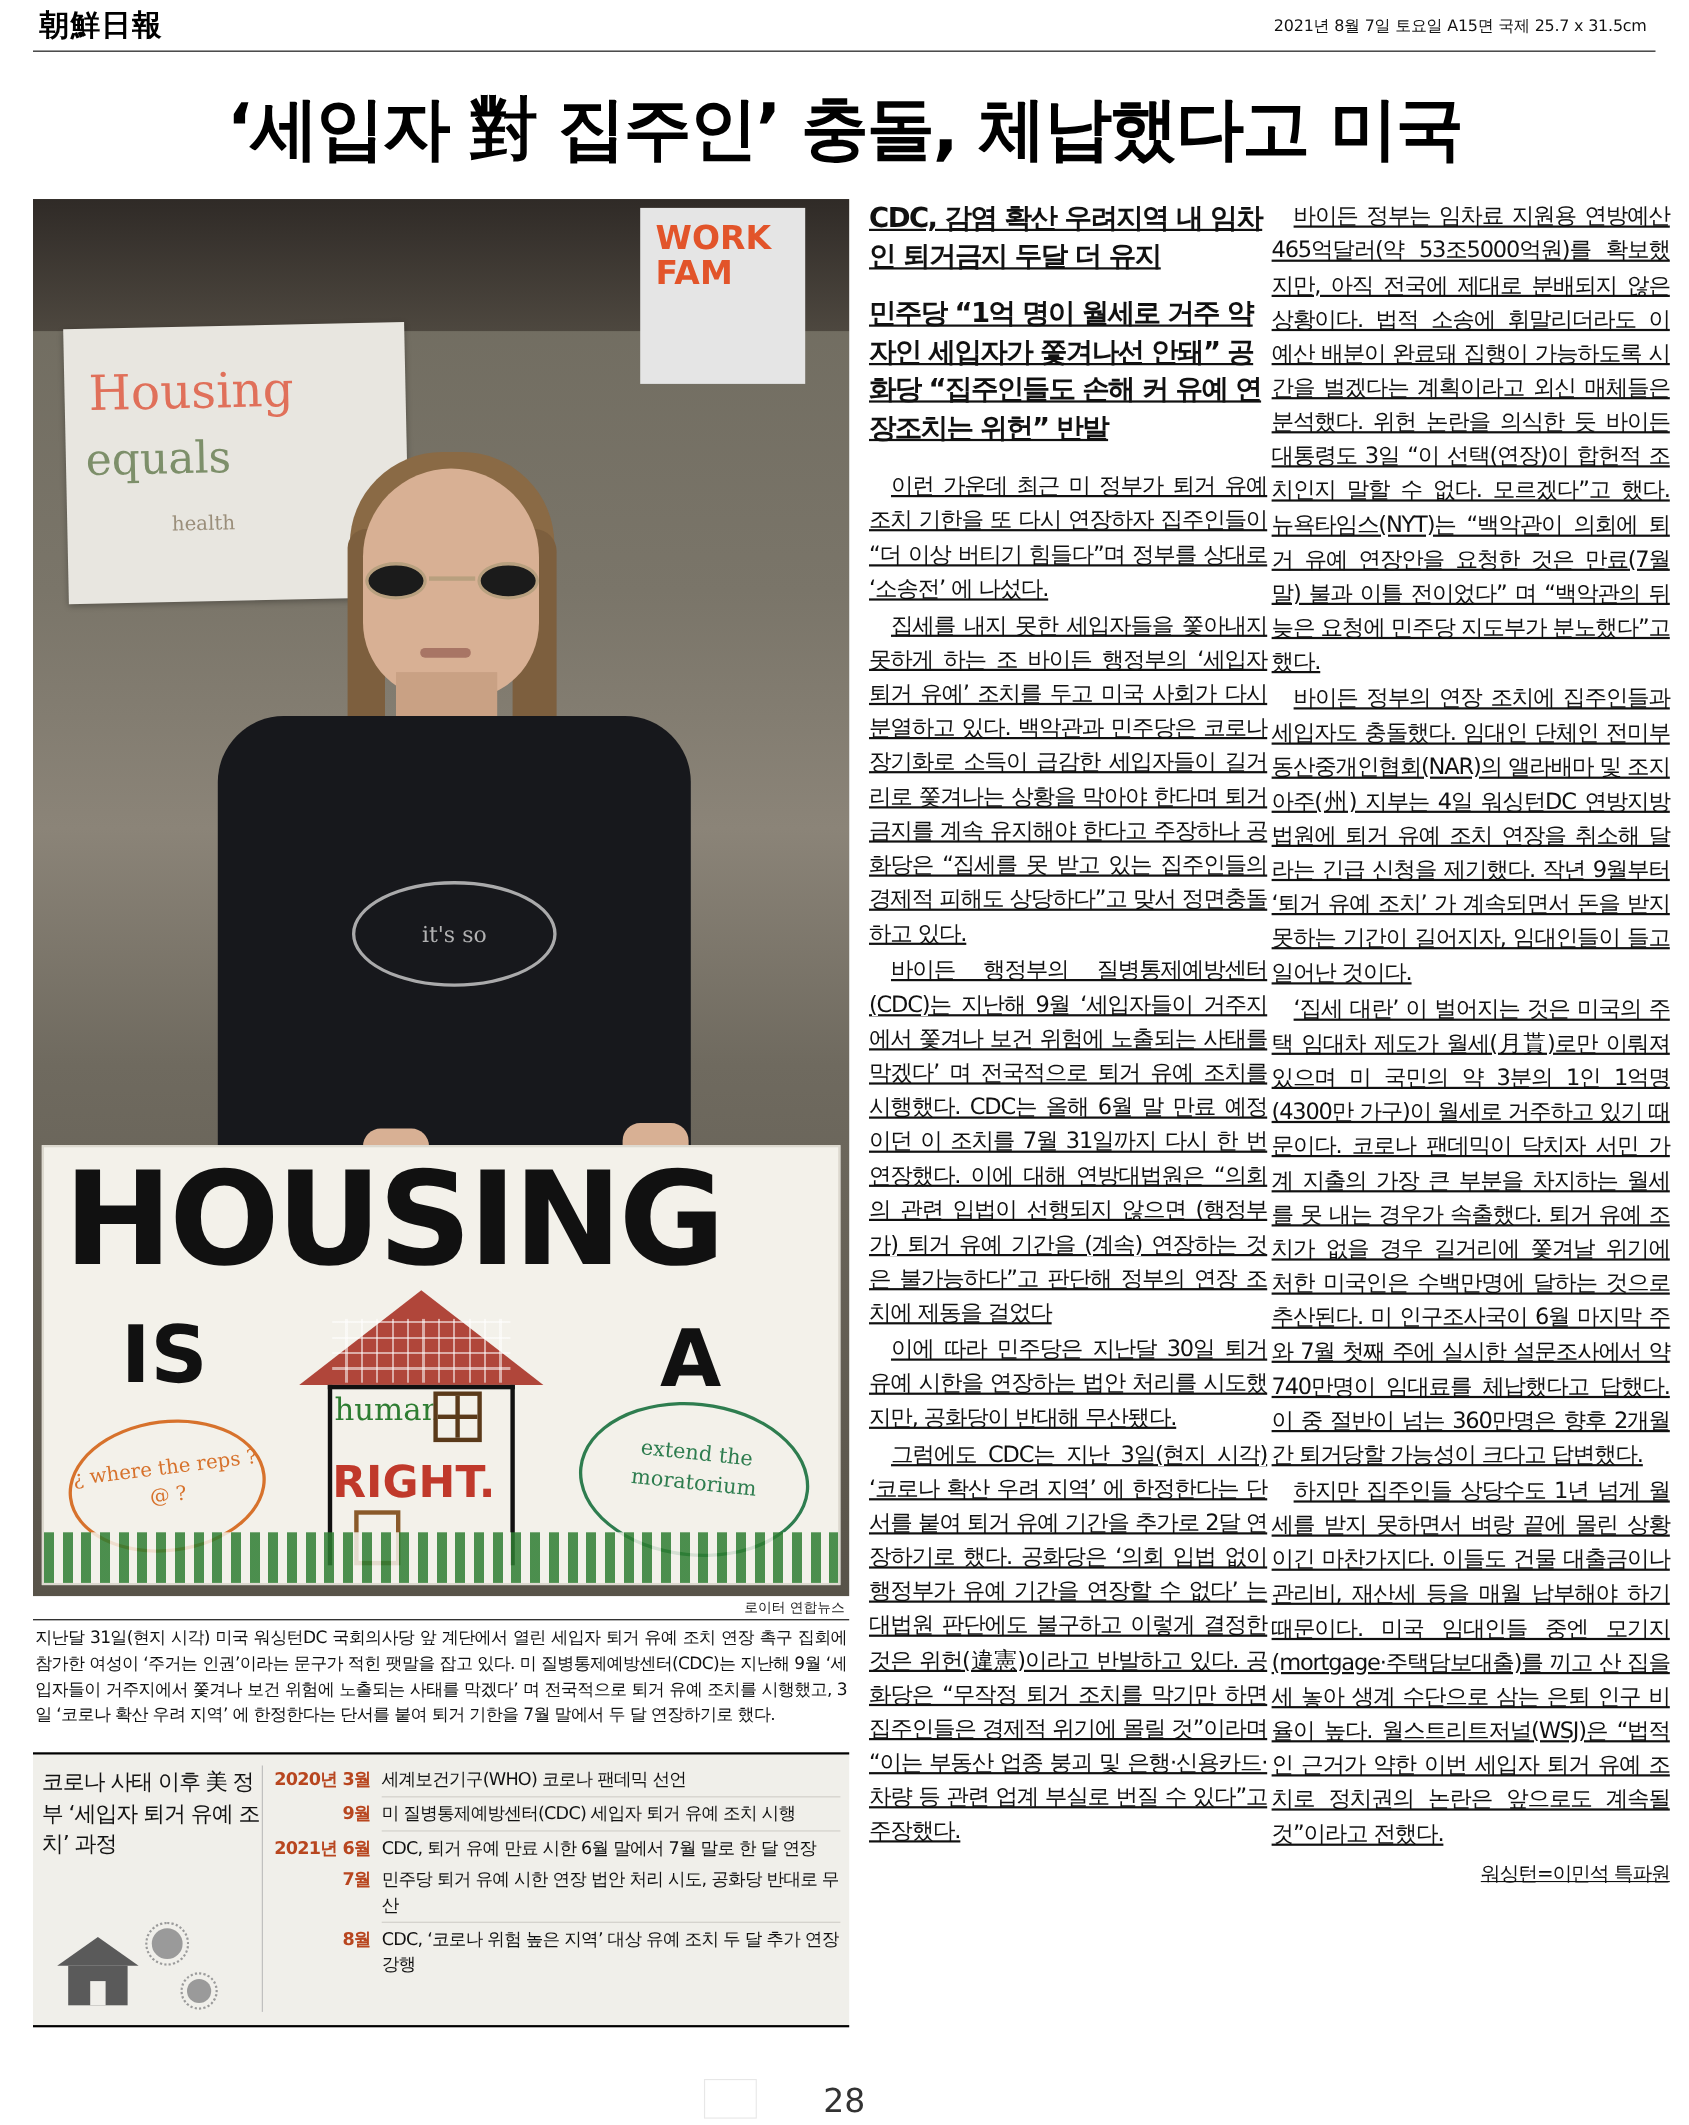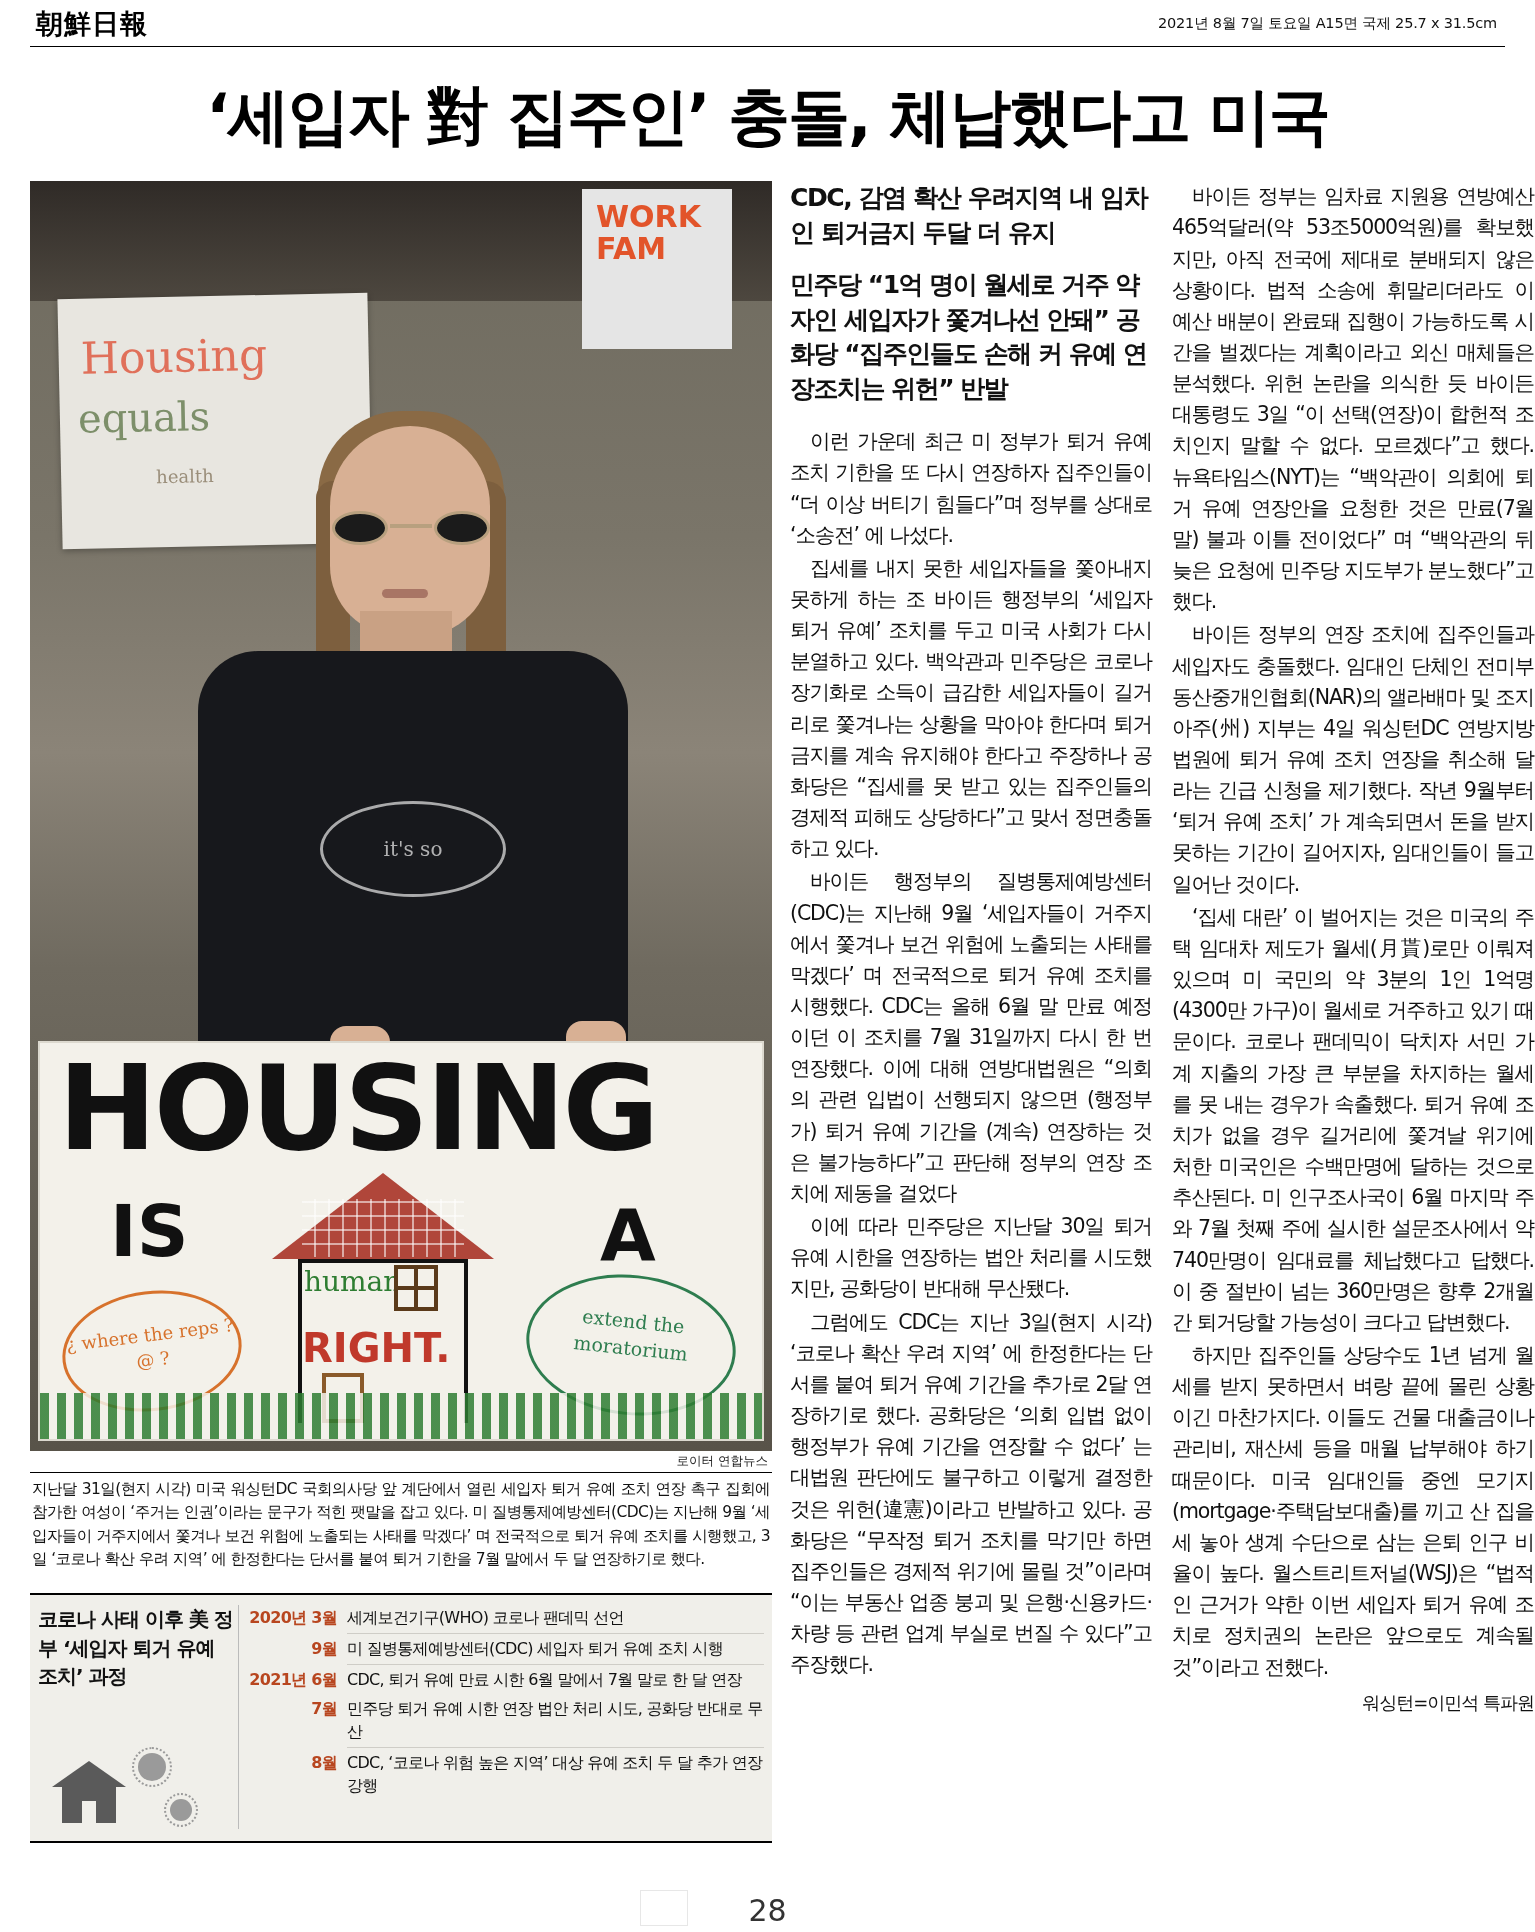--- a/index.html
+++ b/index.html
@@ -66,22 +66,23 @@
   .col-photo {
     width: 760px;
     flex: 0 0 760px;
     padding-right: 18px;
     box-sizing: border-box;
   }
   .col-text {
     width: 745px;
     flex: 0 0 745px;
     display: flex;
-    gap: 20px;
-    box-sizing: border-box;
+    gap: 4px;
+    box-sizing: border-box;
+    text-decoration: underline;
   }
   .textcol {
     width: 362px;
     flex: 0 0 362px;
   }
   
   .photo-wrap {
     position: relative;
     width: 742px;
     height: 1270px;
@@ -397,21 +398,21 @@
     position: relative;
     height: 250px;
     box-sizing: border-box;
   }
   .tl-left {
     width: 200px;
     flex: 0 0 200px;
     position: relative;
   }
   .tl-title {
-    font-weight: bold;
+    font-weight: normal;
     font-size: 20px;
     line-height: 1.42;
     letter-spacing: -1px;
     color: #111;
   }
   .tl-icons {
     position: absolute;
     left: 4px;
     bottom: 2px;
     width: 190px;

